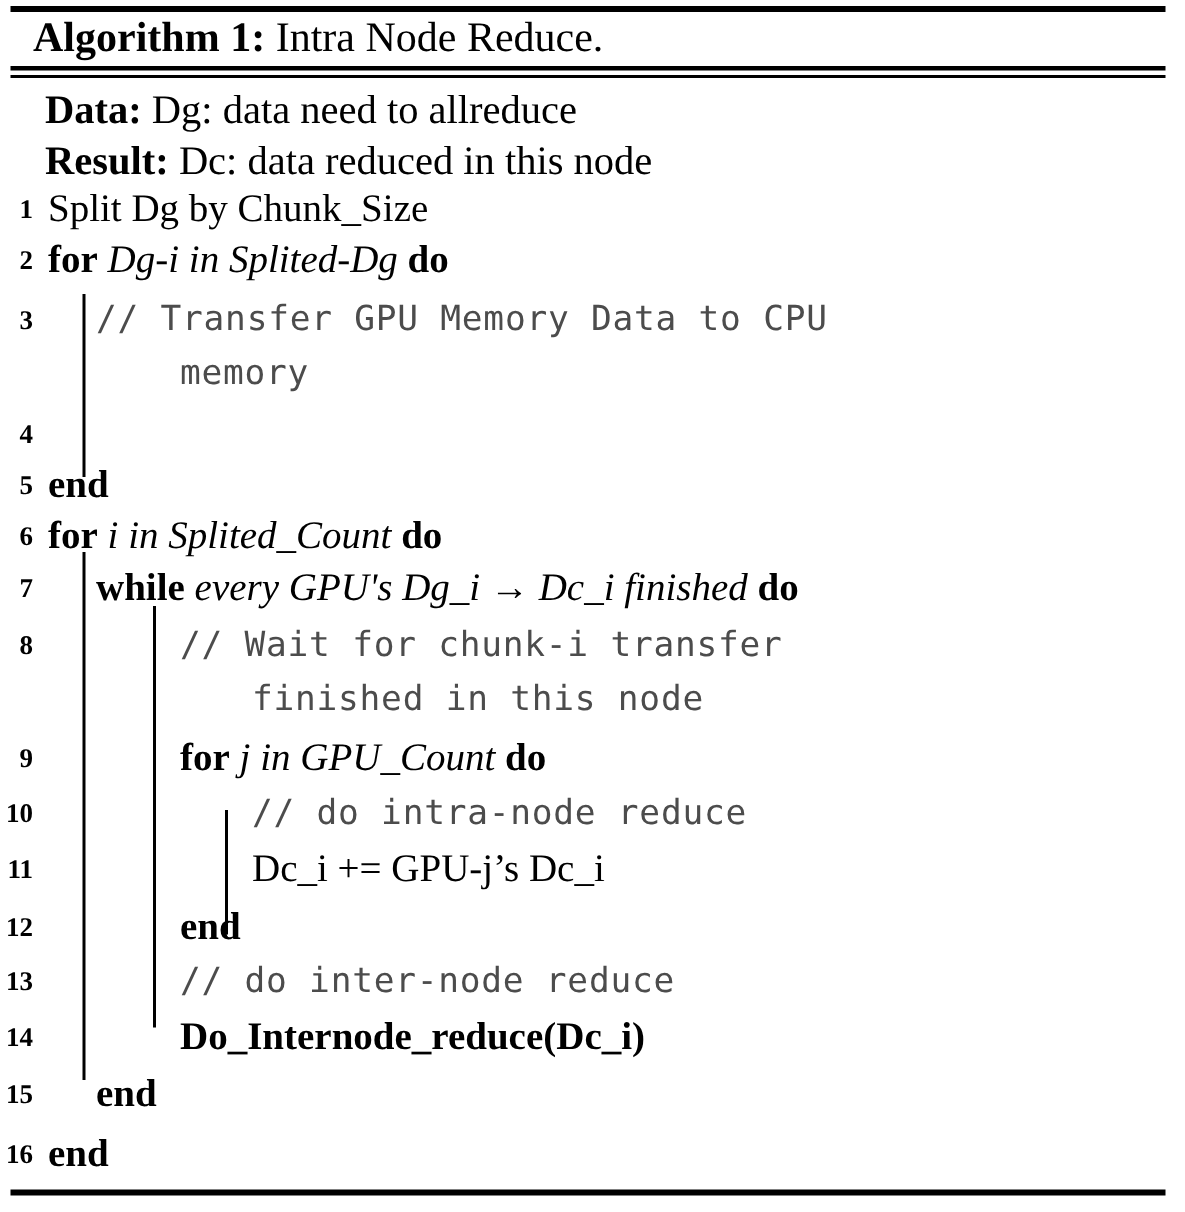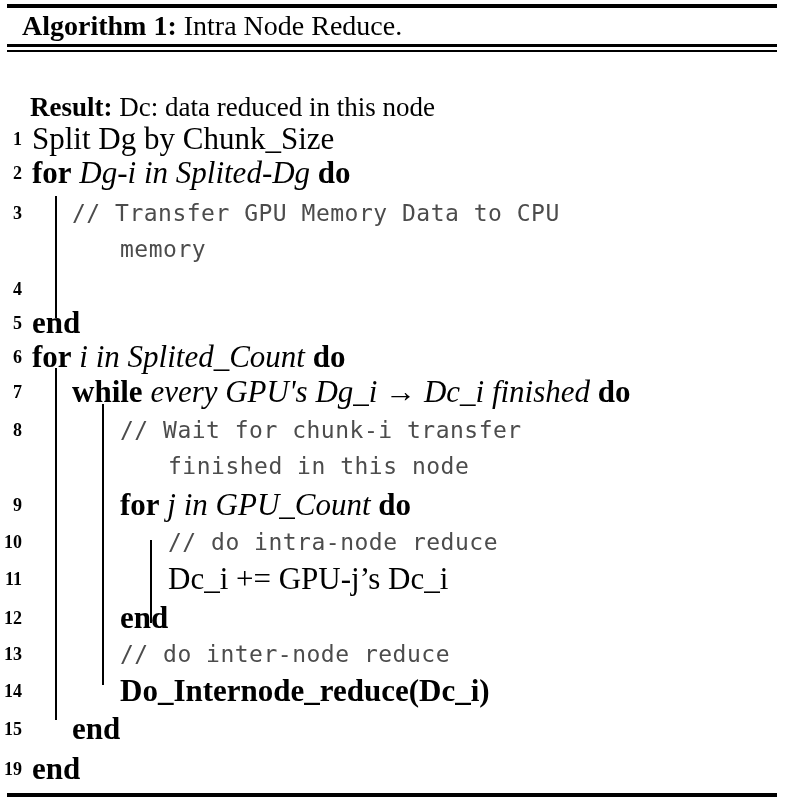--- a/index.html
+++ b/index.html
@@ -75,27 +75,27 @@
     left: 0;
     width: 22px;
     text-align: right;
     font-size: 18px;
     font-weight: bold;
     line-height: 34px;
     font-family: "Liberation Serif", "DejaVu Serif", serif;
   }
   .code {
     position: absolute;
-    font-size: 31px;
+    font-size: 26px;
     line-height: 34px;
     white-space: nowrap;
   }
   
   .ind0 { left: 32px; }
-  .ind1 { left: 72px; }
+  .ind1 { left: 64px; }
   .ind2 { left: 120px; }
   .ind3 { left: 168px; }
 
   
   .cont {
     position: absolute;
     font-size: 27px;
     line-height: 34px;
     white-space: nowrap;
     text-align: right;
@@ -127,20 +127,24 @@
   <div class="rule rule-top"></div>
   <div class="rule rule-mid-a"></div>
   <div class="rule rule-mid-b"></div>
   <div class="rule rule-bottom"></div>
 
   <div class="title-line">
     <span class="kw">Algorithm 1:</span>
     <span class="name">Intra Node Reduce.</span>
   </div>
 
+  <div class="io-line io-data">
+    <span class="lab">Data:</span>
+    <span class="val">Dg: data need to allreduce</span>
+  </div>
 
   <div class="io-line io-result">
     <span class="lab">Result:</span>
     <span class="val">Dc: data reduced in this node</span>
   </div>
 
   <div class="guide" style="left:55px;  top:196px; height:122px;"></div>
   <div class="guide" style="left:55px;  top:368px; height:352px;"></div>
   <div class="guide" style="left:102px; top:404px; height:281px;"></div>
   <div class="guide" style="left:150px; top:540px; height:83px;"></div>
@@ -215,17 +219,17 @@
     <span class="lineno">14</span>
     <span class="code ind2 kw">Do_Internode_reduce(Dc_i)</span>
   </div>
 
   <div class="line" style="top:712px;">
     <span class="lineno">15</span>
     <span class="code ind1 kw">end</span>
   </div>
 
   <div class="line" style="top:752px;">
-    <span class="lineno">19</span>
+    <span class="lineno">16</span>
     <span class="code ind0 kw">end</span>
   </div>
 
 </div>
 
 </body></html>

